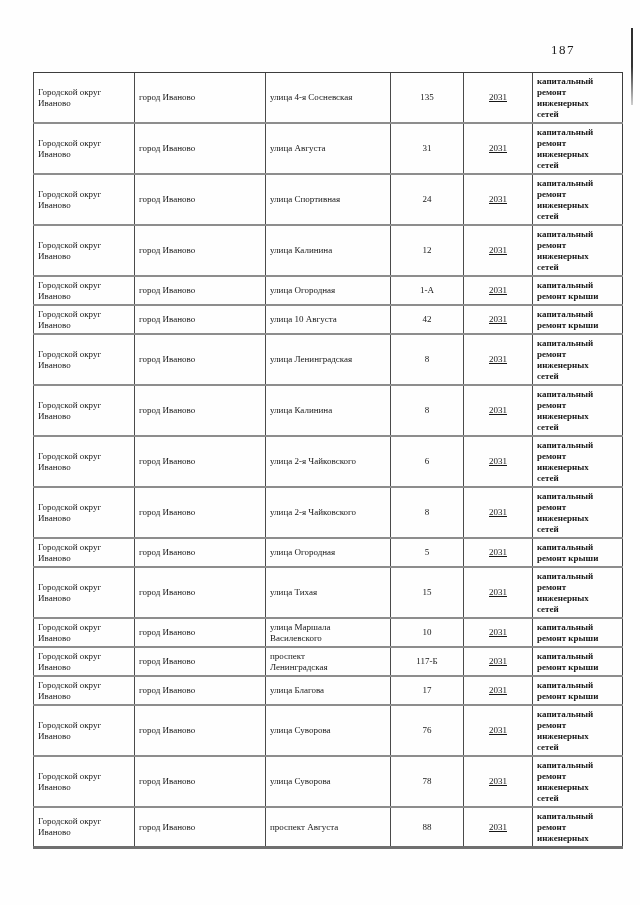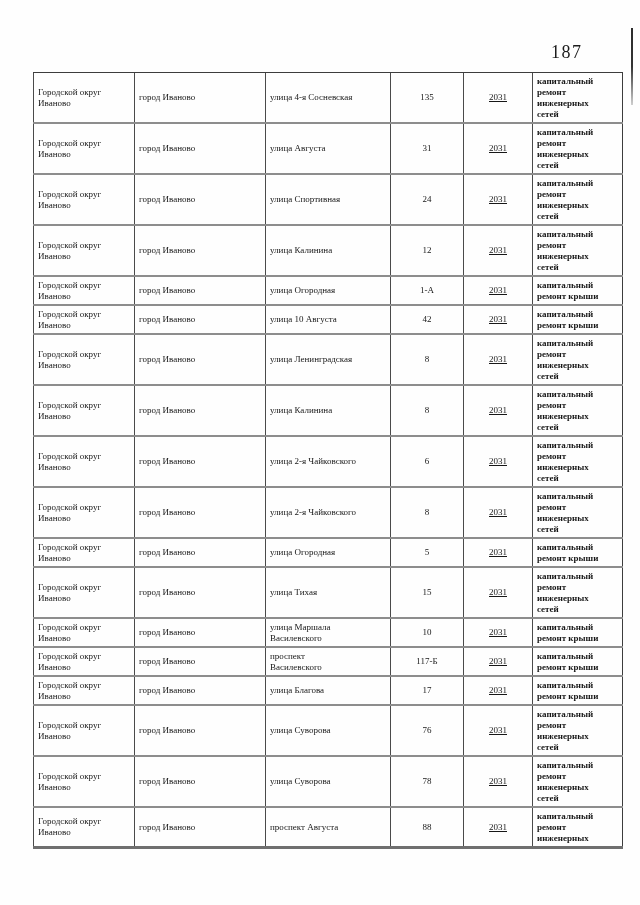--- a/index.html
+++ b/index.html
@@ -7,21 +7,21 @@
     position:relative;
     width:640px;height:905px;
     background:#fefefe;
     font-family:"Liberation Serif", serif;
     color:#171717;
     overflow:hidden;
   }
   .page-number{
     position:absolute;
     top:42px;left:551px;
-    font-size:18px;
+    font-size:13px;
     letter-spacing:1.5px;
     color:#1c1c1c;
   }
   .scan-artifact{
     position:absolute;
     left:631px;top:28px;
     width:2px;height:77px;
     background:linear-gradient(#2c2c2c 0%, #333 50%, #8a8a8a 78%, #cfcfcf 100%);
   }
   table.repairs{
@@ -229,21 +229,21 @@
       <td class="c-year">2031</td>
       <td class="c-work">капитальный
 ремонт крыши</td>
     </tr>
 
     <tr>
       <td class="c-district">Городской округ
 Иваново</td>
       <td class="c-city">город Иваново</td>
       <td class="c-street">проспект
-Василевского</td>
+Ленинградская</td>
       <td class="c-house">117-Б</td>
       <td class="c-year">2031</td>
       <td class="c-work">капитальный
 ремонт крыши</td>
     </tr>
 
     <tr>
       <td class="c-district">Городской округ
 Иваново</td>
       <td class="c-city">город Иваново</td>

